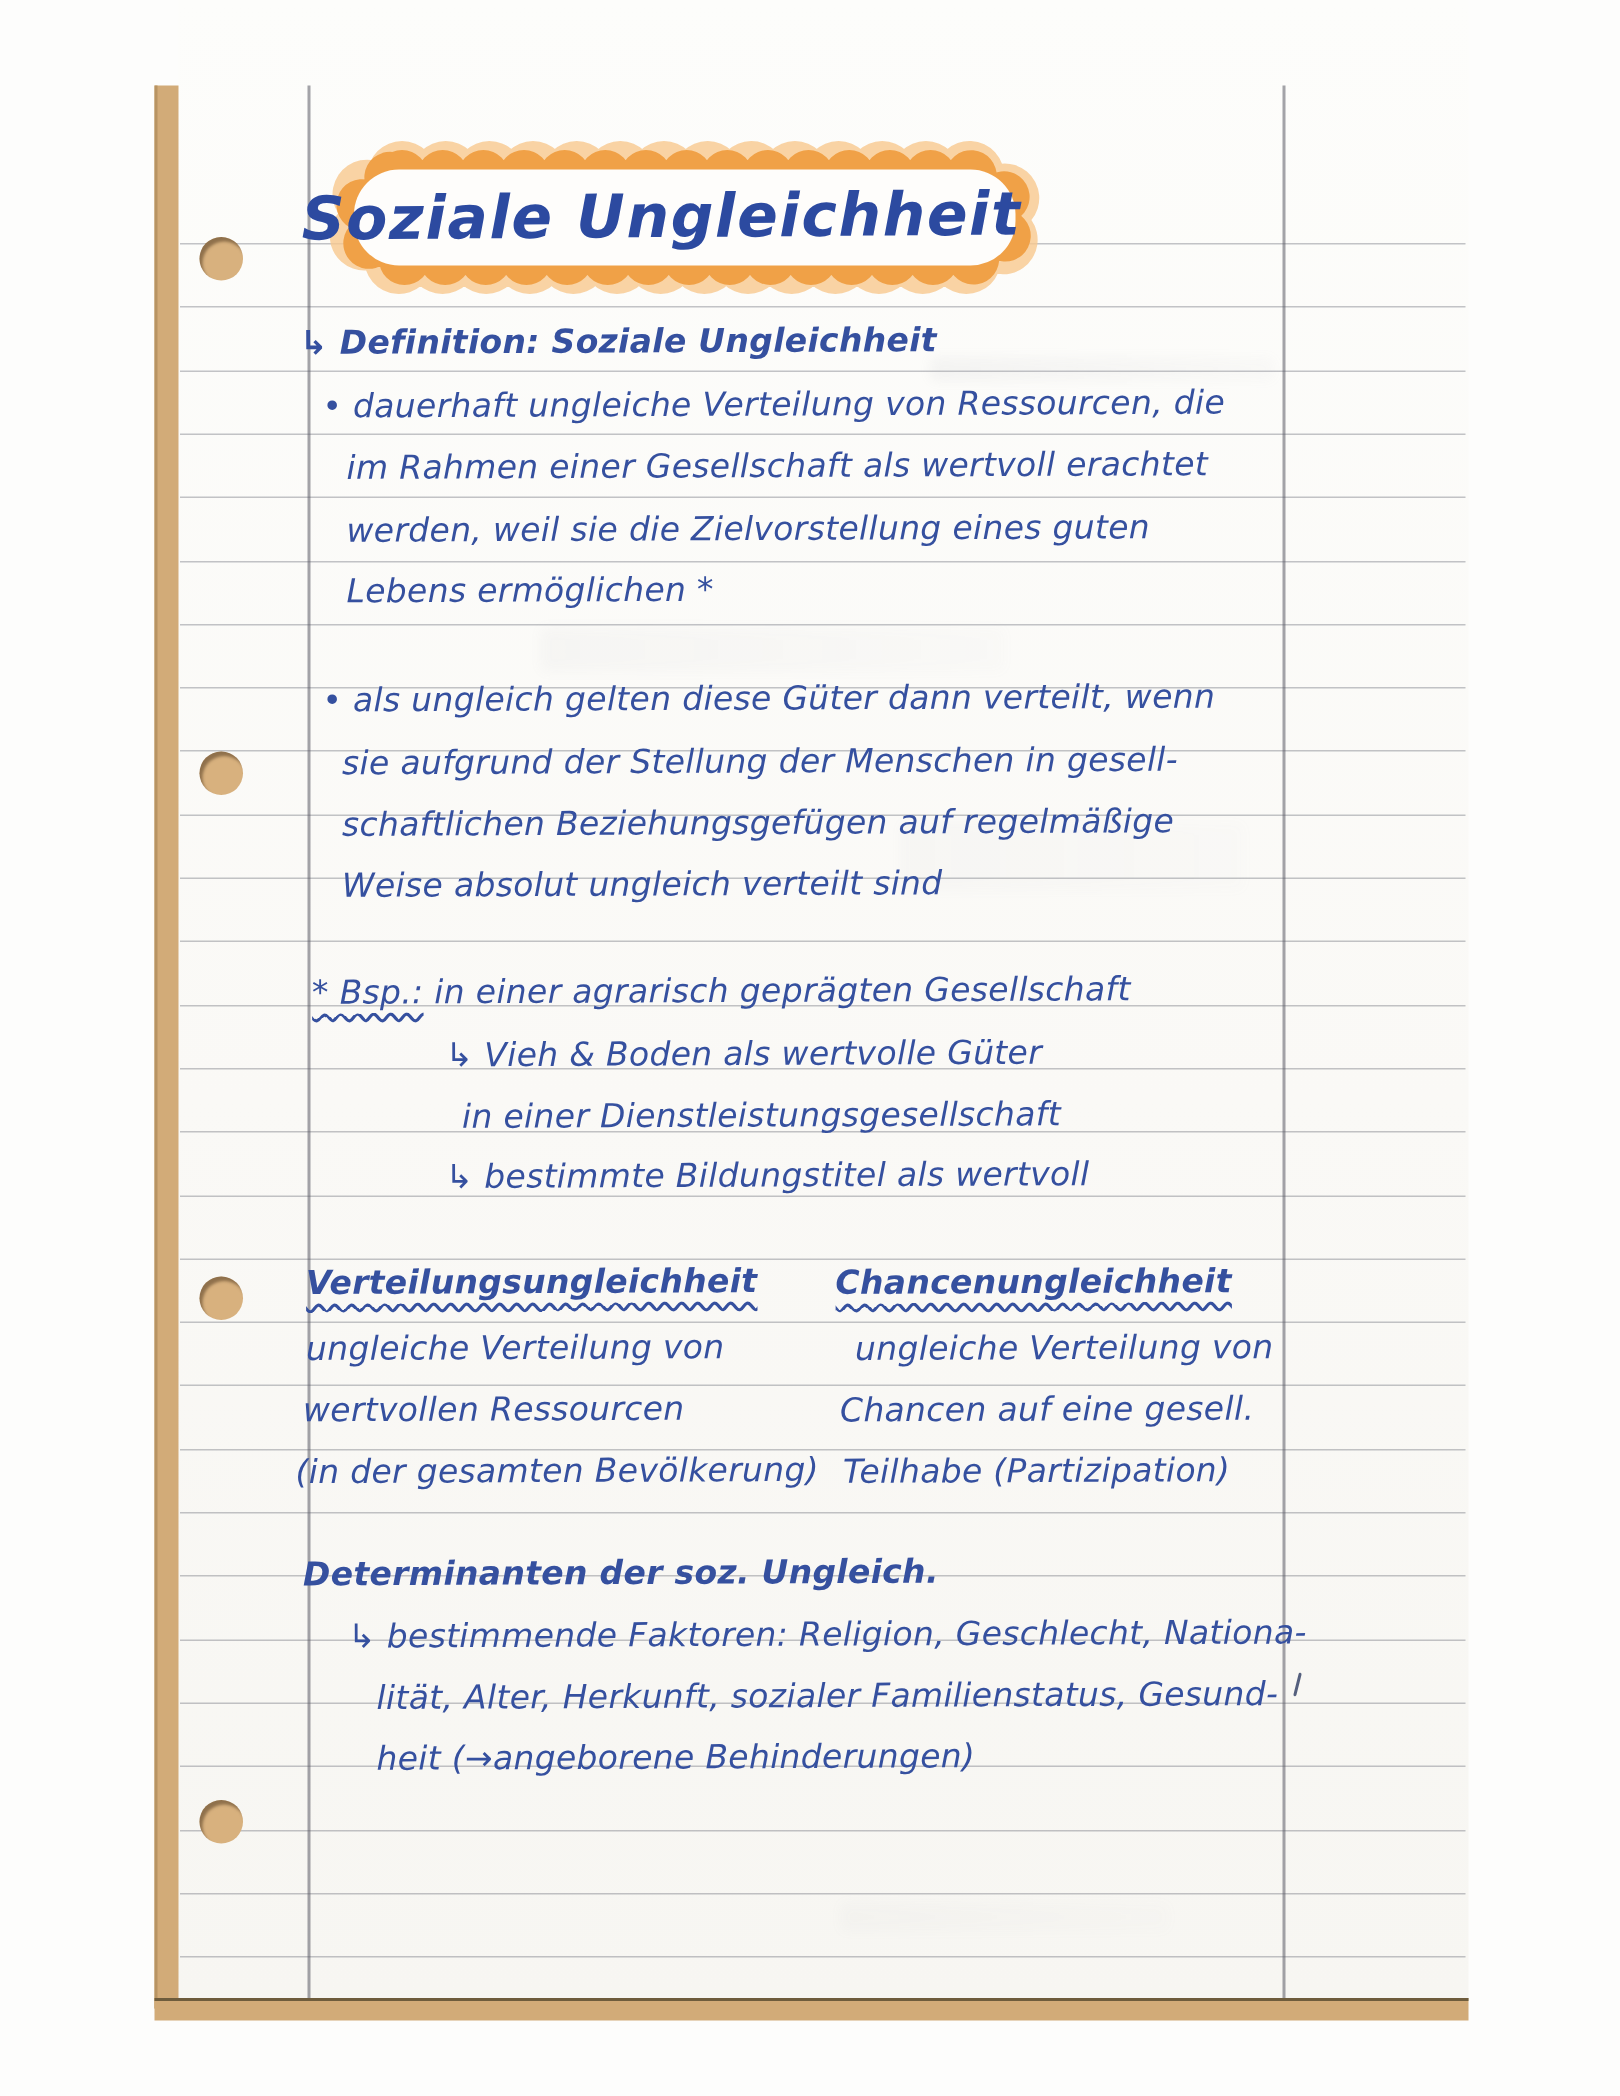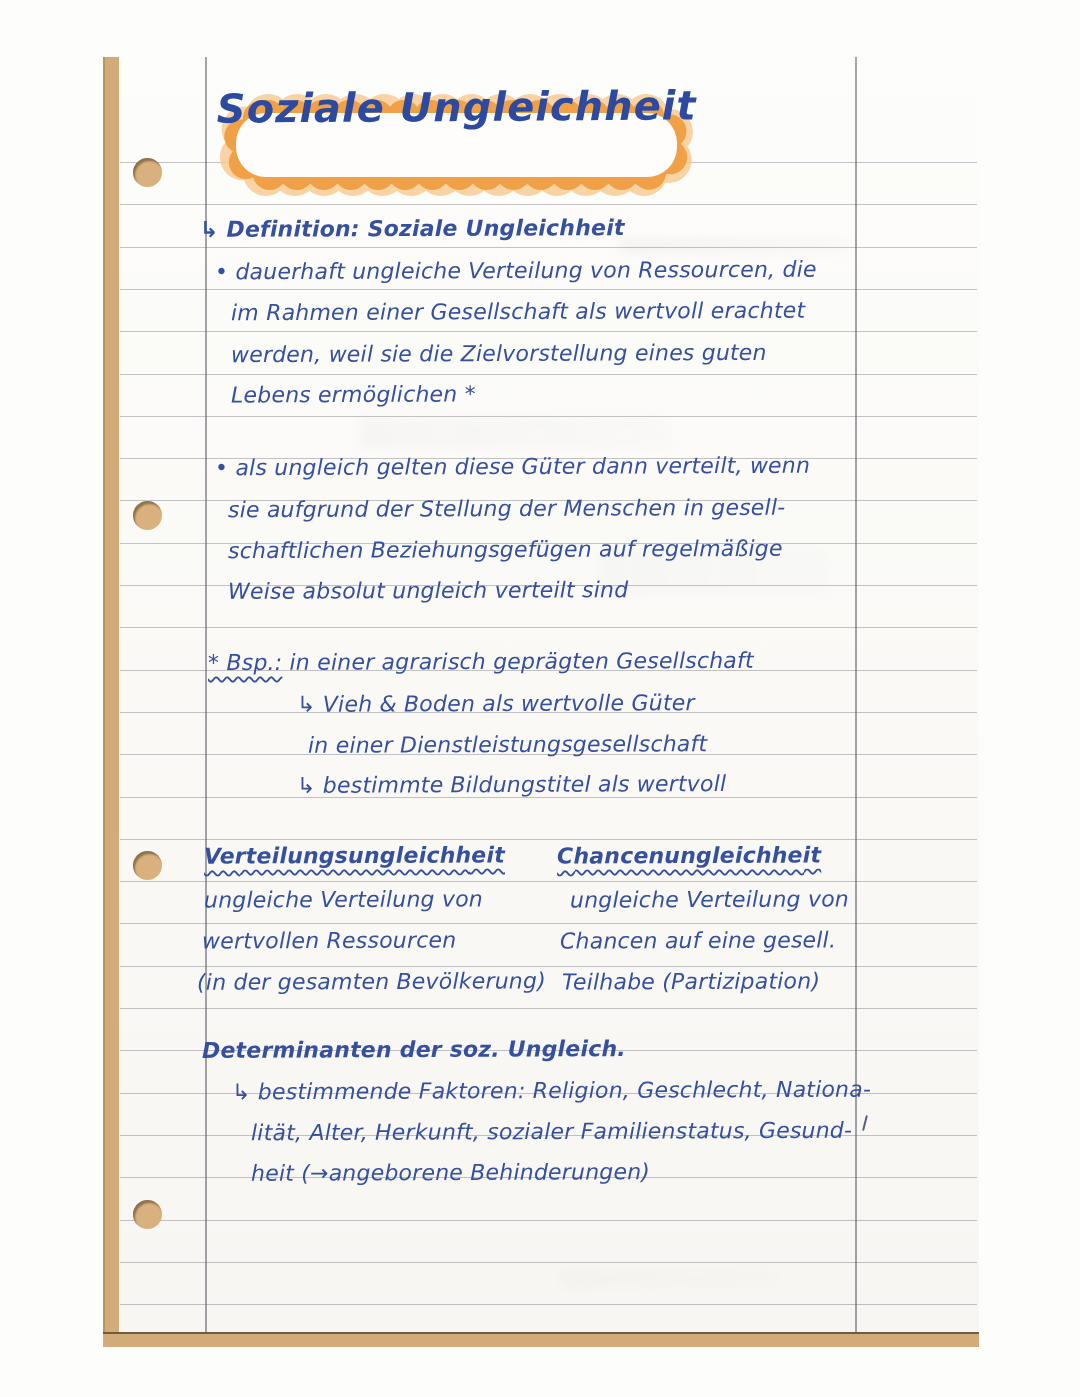--- a/index.html
+++ b/index.html
@@ -19,22 +19,22 @@
   .rule{position:absolute;left:1px;width:857px;height:1px;background:rgba(108,110,120,.40);}
   .margin-line{position:absolute;top:57px;height:1275px;width:2px;background:rgba(90,90,100,.55);}
   .margin-left{left:205px;}
   .margin-right{left:855px;}
   .hole{position:absolute;left:133px;width:29px;height:29px;border-radius:50%;
     background:radial-gradient(circle at 60% 65%,#e0bc8c 0%,#d6ae79 70%,#caa express 100%);
     background-color:#d8b17e;
     box-shadow:inset 2px 3px 2px rgba(84,60,34,.55);}
   
   .cloud{position:absolute;left:198px;top:84px;}
-  .title-wrap{position:absolute;left:198px;top:84px;width:517px;height:122px;
-    display:flex;justify-content:center;}
+  .title-wrap{position:absolute;left:182px;top:84px;width:517px;height:122px;
+    display:flex;align-items:center;justify-content:center;}
   .title{
     color:#2c4aa0;font-size:40px;font-weight:bold;font-style:italic;letter-spacing:1px;
     transform:rotate(-.4deg);white-space:nowrap;}
   
   .hw{position:absolute;color:#35509f;font-size:22px;font-style:italic;
     letter-spacing:.2px;white-space:nowrap;transform:rotate(-.25deg);}
   .hw.head{font-weight:bold;}
   .wavy{text-decoration:underline;text-decoration-style:wavy;
     text-decoration-color:#35509f;text-underline-offset:6px;text-decoration-thickness:1.5px;}
   

